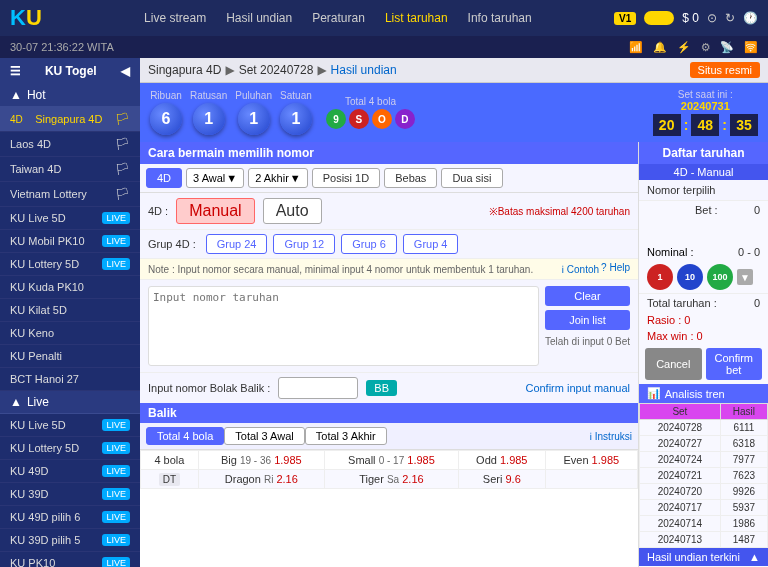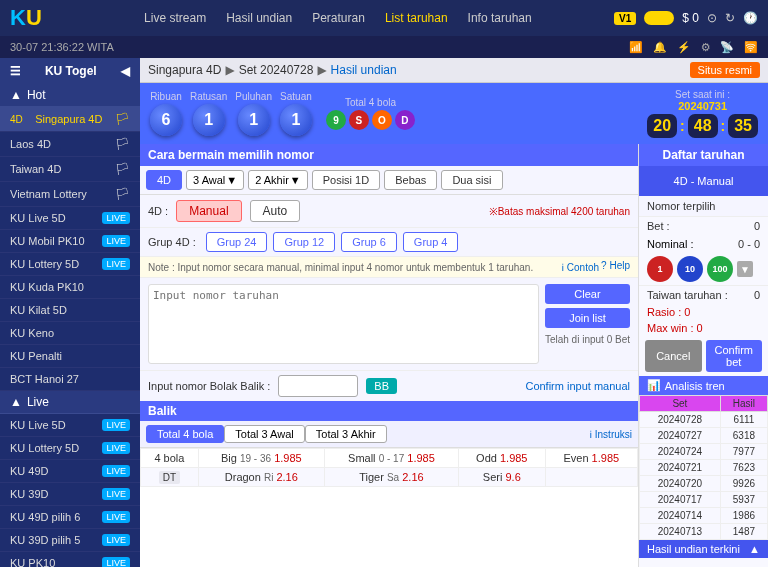--- a/index.html
+++ b/index.html
@@ -51,41 +51,41 @@
     .total-balls { display: flex; gap: 3px; margin-top: 2px; }
     .small-ball { width: 20px; height: 20px; border-radius: 50%; display: flex; align-items: center; justify-content: center; font-size: 10px; font-weight: bold; color: #fff; }
     .ball-green { background: #22aa44; }
     .ball-red { background: #cc2222; }
     .ball-orange { background: #ff6600; }
     .ball-purple { background: #8822cc; }
     .timer-section { display: flex; flex-direction: column; align-items: center; margin-left: auto; }
     .set-label { color: #cce; font-size: 10px; }
     .set-value { color: #ffd700; font-size: 11px; font-weight: bold; }
     .timer { display: flex; align-items: center; gap: 3px; margin-top: 2px; }
-    .timer-block { background: #1a2050; color: #ffd700; padding: 3px 6px; border-radius: 7px; font-size: 16px; font-weight: bold; min-width: 28px; text-align: center; }
+    .timer-block { background: #1a2050; color: #ffd700; padding: 3px 6px; border-radius: 0; font-size: 14px; font-weight: bold; min-width: 28px; text-align: center; }
     .timer-sep { color: #ffd700; font-size: 14px; font-weight: bold; }
 
     
     .game-area { flex: 1; display: flex; overflow: hidden; }
     .game-left { flex: 1; background: #fff; overflow-y: auto; padding: 0; }
     .game-right { width: 130px; background: #f8f8ff; border-left: 1px solid #ddd; display: flex; flex-direction: column; }
 
     
     .cara-header { background: #5566ff; color: #fff; padding: 4px 8px; font-size: 12px; font-weight: bold; }
 
     
     .tab-bar { display: flex; align-items: center; padding: 4px 6px; gap: 4px; background: #f5f5ff; border-bottom: 1px solid #ddd; }
     .tab-btn { padding: 3px 10px; border: 1px solid #aaa; border-radius: 3px; font-size: 11px; cursor: pointer; background: #fff; color: #333; }
     .tab-btn.active { background: #5566ff; color: #fff; border-color: #5566ff; }
     .tab-dropdown { display: flex; align-items: center; gap: 1px; padding: 3px 6px; border: 1px solid #aaa; border-radius: 3px; font-size: 11px; cursor: pointer; background: #fff; }
 
     
     .mode-row { display: flex; align-items: center; padding: 5px 8px; gap: 8px; background: #f5f5ff; border-bottom: 1px solid #eee; }
     .mode-label { font-size: 11px; color: #333; }
-    .mode-btn { padding: 3px 12px; border: 1px solid #aaa; border-radius: 3px; font-size: 12px; cursor: pointer; }
+    .mode-btn { padding: 3px 12px; border: 1px solid #aaa; border-radius: 3px; font-size: 16px; cursor: pointer; }
     .mode-btn.active { background: #ffcccc; border-color: #ff6666; color: #cc0000; }
     .mode-btn.inactive { background: #fff; color: #333; }
     .max-note { color: #cc0000; font-size: 10px; margin-left: auto; }
 
     
     .grup-row { display: flex; align-items: center; padding: 4px 8px; gap: 6px; background: #f5f5ff; border-bottom: 1px solid #eee; }
     .grup-label { font-size: 11px; color: #333; margin-right: 4px; }
     .grup-btn { padding: 3px 10px; border: 1px solid #5566ff; border-radius: 3px; font-size: 11px; cursor: pointer; background: #fff; color: #5566ff; }
 
     
@@ -117,24 +117,24 @@
     
     .results-table { width: 100%; border-collapse: collapse; font-size: 11px; }
     .results-table td { padding: 3px 6px; text-align: center; border: 1px solid #eee; color: #333; }
     .results-table tr:nth-child(even) td { background: #f8f8ff; }
     .price-red { color: #cc0000; }
     .price-label { color: #666; font-size: 10px; }
     .dt-label { background: #e8e8f0; padding: 1px 4px; border-radius: 2px; font-size: 10px; }
 
     
     .daftar-header { background: #5566ff; color: #fff; padding: 4px 8px; font-size: 12px; font-weight: bold; text-align: center; }
-    .manual-label { background: #4455ee; color: #fff; padding: 9px 8px; font-size: 11px; text-align: center; }
+    .manual-label { background: #4455ee; color: #fff; padding: 2px 8px; font-size: 11px; text-align: center; }
     .nomor-label { padding: 4px 8px; font-size: 11px; color: #333; background: #f5f5ff; border-bottom: 1px solid #eee; }
-    .bet-row { display: flex; align-items: center; justify-content: space-between; padding: 3px 8px; font-size: 11px; color: #333; }
-    .nominal-row { display: flex; align-items: center; justify-content: space-between; padding: 3px 8px; font-size: 11px; }
+    .bet-row { display: flex; align-items: center; justify-content: space-between; padding: 3px 8px; font-size: 11px; color: #333; margin-left: 48px; }
+    .nominal-row { display: flex; align-items: center; justify-content: space-between; padding: 3px 8px; font-size: 11px; margin-top: 24px; }
     .nominal-range { color: #333; }
     .chip-row { display: flex; align-items: center; gap: 4px; padding: 3px 8px; }
     .chip { width: 26px; height: 26px; border-radius: 50%; display: flex; align-items: center; justify-content: center; font-size: 9px; font-weight: bold; color: #fff; cursor: pointer; }
     .chip-red { background: #cc2222; }
     .chip-blue { background: #2244cc; }
     .chip-green { background: #22aa44; }
     .chip-dropdown { background: #aaa; width: 16px; height: 16px; border-radius: 2px; display: flex; align-items: center; justify-content: center; cursor: pointer; color: #fff; font-size: 10px; }
     .total-taruhan-row { display: flex; align-items: center; justify-content: space-between; padding: 3px 8px; font-size: 11px; color: #333; border-top: 1px solid #eee; }
     .rasio-row { padding: 2px 8px; font-size: 11px; color: #cc0000; }
     .maxwin-row { padding: 2px 8px; font-size: 11px; color: #cc0000; }
@@ -464,21 +464,21 @@
           <span>Nominal :</span>
           <span class="nominal-range">0 - 0</span>
         </div>
         <div class="chip-row">
           <div class="chip chip-red">1</div>
           <div class="chip chip-blue">10</div>
           <div class="chip chip-green">100</div>
           <div class="chip-dropdown">▼</div>
         </div>
         <div class="total-taruhan-row">
-          <span>Taiwan taruhan :</span>
+          <span>Total taruhan :</span>
           <span>0</span>
         </div>
         <div class="rasio-row">
           <span>Rasio :</span>
           <span>0</span>
         </div>
         <div class="maxwin-row">
           <span>Max win :</span>
           <span>0</span>
         </div>

